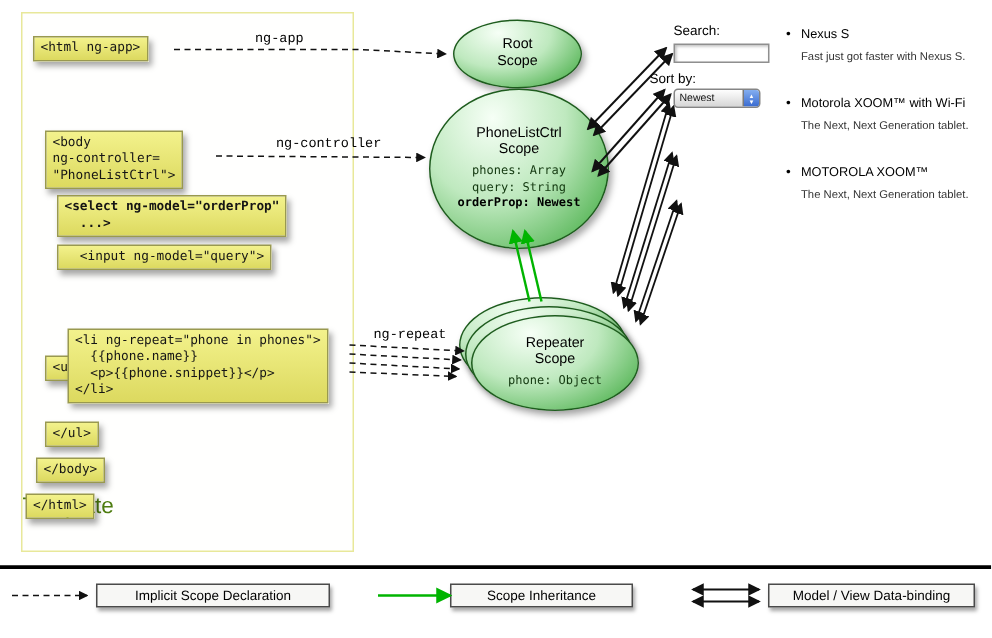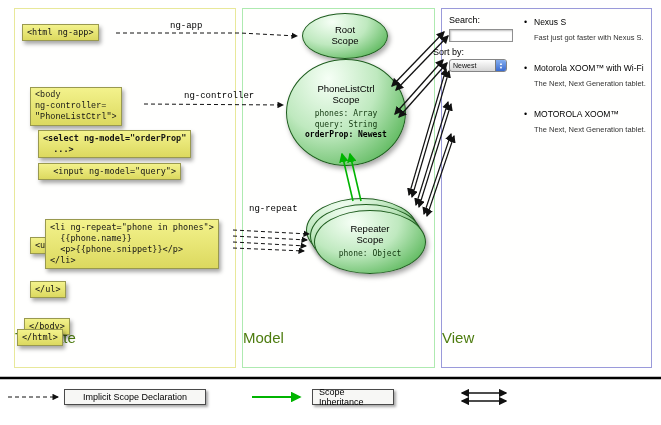--- a/index.html
+++ b/index.html
@@ -14,27 +14,27 @@
                font-size:15px; color:#4d7c0f; }
 
   .codebox { position:absolute; z-index:2;
     background:linear-gradient(#f3f28c,#dcd95f);
     border:1px solid #99994f; box-shadow:2px 3px 4px rgba(0,0,0,.35);
     padding:2px 4px; font-family:"DejaVu Sans Mono",monospace;
     font-size:8.5px; line-height:1.3; color:#151515; }
   .codebox .line { white-space:pre; }
   .codebox.bold { font-weight:bold; }
   #cb-html-open  { left:22px;  top:24px; }
-  #cb-body-open  { left:30px;  top:87px;font-family:Liberation Mono, monospace; }
+  #cb-body-open  { left:30px;  top:87px; }
   #cb-select     { left:38px;  top:130px; }
   #cb-fulltext   { left:38px;  top:163px; }
   #cb-ul-open    { left:30px;  top:196px;margin-top:41px; }
   #cb-li         { left:45px;  top:219px; }
   #cb-ul-close   { left:30px;  top:281px; }
-  #cb-body-close { left:24px;  top:318px; }
+  #cb-body-close { left:24px;  top:305px; }
   #cb-html-close { left:17px;  top:329px; }
 
   .scope { position:absolute; z-index:2; border-radius:50%;
     background:radial-gradient(ellipse at 35% 18%, #f6fff6 0%, #bfe9bf 45%, #5ab75a 85%, #45a045 100%);
     border:1.5px solid #1e5c1e; box-shadow:2px 3px 5px rgba(0,0,0,.35);
     display:flex; flex-direction:column; align-items:center; justify-content:center; text-align:center; }
   .scope-title { font-size:9.5px; line-height:1.15; color:#000; }
   .scope-props { margin-top:3px; font-family:"DejaVu Sans Mono",monospace; font-size:8px; line-height:1.3; color:#12380f; }
   .scope-props .bold { font-weight:bold; color:#000; }
   #scope-root      { left:302px; top:13px; width:86px;  height:46px; }
@@ -42,21 +42,21 @@
   #repeater-stack  { position:absolute; left:306px; top:198px; width:124px; height:78px; z-index:2; }
   #repeater-stack .scope { position:absolute; width:112px; height:64px; }
   #rep-back1 { left:0px; top:0px; }
   #rep-back2 { left:4px; top:6px; }
   #rep-front { left:8px; top:12px; }
 
   .arrow-label { position:absolute; z-index:4; font-family:Liberation Mono, monospace;
     font-size:9px; color:#000; }
   #lbl-ng-app        { left:170px; top:21px; }
   #lbl-ng-controller { left:152px; top:91px;padding-left:32px; }
-  #lbl-ng-repeat     { left:249px; top:204px; }
+  #lbl-ng-repeat     { left:249px; top:218px; }
 
   .view-label { position:absolute; z-index:2; font-size:9px; color:#000; }
   #view-search-label { left:449px; top:15px; }
   #view-sort-label   { left:433px; top:47px; }
   #view-search-input { position:absolute; z-index:2; left:449px; top:29px; width:64px; height:13px;
     background:#fff; border:1px solid #8f8f8f; box-shadow:inset 1px 1px 2px rgba(0,0,0,.25); }
   #view-sort-select { position:absolute; z-index:2; left:449px; top:59px; width:58px; height:13px;
     border:1px solid #858585; border-radius:3px; background:linear-gradient(#fefefe,#d6d6d6);
     display:flex; align-items:center; font-size:7px; color:#111; padding-left:3px; overflow:hidden; }
   .select-arrows { margin-left:auto; width:11px; height:100%;
@@ -68,37 +68,31 @@
   .phone-name-row { display:flex; align-items:flex-start; }
   .bullet { width:10px; font-size:9px; line-height:1; color:#000; }
   .phone-name { font-size:8.5px; color:#000; line-height:1.1; }
   .phone-snippet { margin-left:10px; margin-top:7px; font-size:7.5px; color:#333; line-height:1.1; }
 
   #arrow-layer { position:absolute; left:0; top:0; width:661px; height:425px; z-index:3; pointer-events:none; }
 
   .legend-box { position:absolute; z-index:2; top:389px; height:16px;
     background:#f7f7f5; border:1px solid #4a4a4a; box-shadow:1.5px 2px 2.5px rgba(0,0,0,.35);
     font-size:9px; color:#000; display:flex; align-items:center; justify-content:center; padding:0 6px; }
-  #legend-implicit { left:64px;  width:142px; }
-  #legend-inherit  { left:312px; width:82px; }
+  #legend-implicit { left:64px;  width:156px; }
+  #legend-inherit  { left:300px; width:122px; }
   #legend-databind { left:512px; width:138px; }
 </style>
 </head>
 <body>
 
 <div id="canvas">
 
   <div class="col" id="col-template">
     <div class="col-label">Template</div>
-  </div>
-  <div class="col" id="col-model">
-    <div class="col-label">Model</div>
-  </div>
-  <div class="col" id="col-view">
-    <div class="col-label">View</div>
   </div>
 
   <div class="codebox" id="cb-html-open">
     <div class="line">&lt;html ng-app&gt;</div>
   </div>
   <div class="codebox" id="cb-body-open">
     <div class="line">&lt;body</div>
     <div class="line">ng-controller=</div>
     <div class="line">"PhoneListCtrl"&gt;</div>
   </div>
@@ -233,14 +227,15 @@
 
     <path d="M0,378 L661,378" stroke="#000" stroke-width="2.5"></path>
     <path d="M8,397 L58,397" fill="none" stroke="#111" stroke-width="1" stroke-dasharray="4,3" marker-end="url(#mB)"></path>
     <path d="M252,397 L300,397" fill="none" stroke="#00b400" stroke-width="1.8" marker-end="url(#mG)"></path>
     <path d="M462,393 L506,393" fill="none" stroke="#111" stroke-width="1.3" marker-start="url(#mB)" marker-end="url(#mB)"></path>
     <path d="M462,401 L506,401" fill="none" stroke="#111" stroke-width="1.3" marker-start="url(#mB)" marker-end="url(#mB)"></path>
   </svg>
 
   <div class="legend-box" id="legend-implicit">Implicit Scope Declaration</div>
   <div class="legend-box" id="legend-inherit">Scope Inheritance</div>
+  <div class="legend-box" id="legend-databind">Model / View Data-binding</div>
 
 </div>
 
 </body></html>

